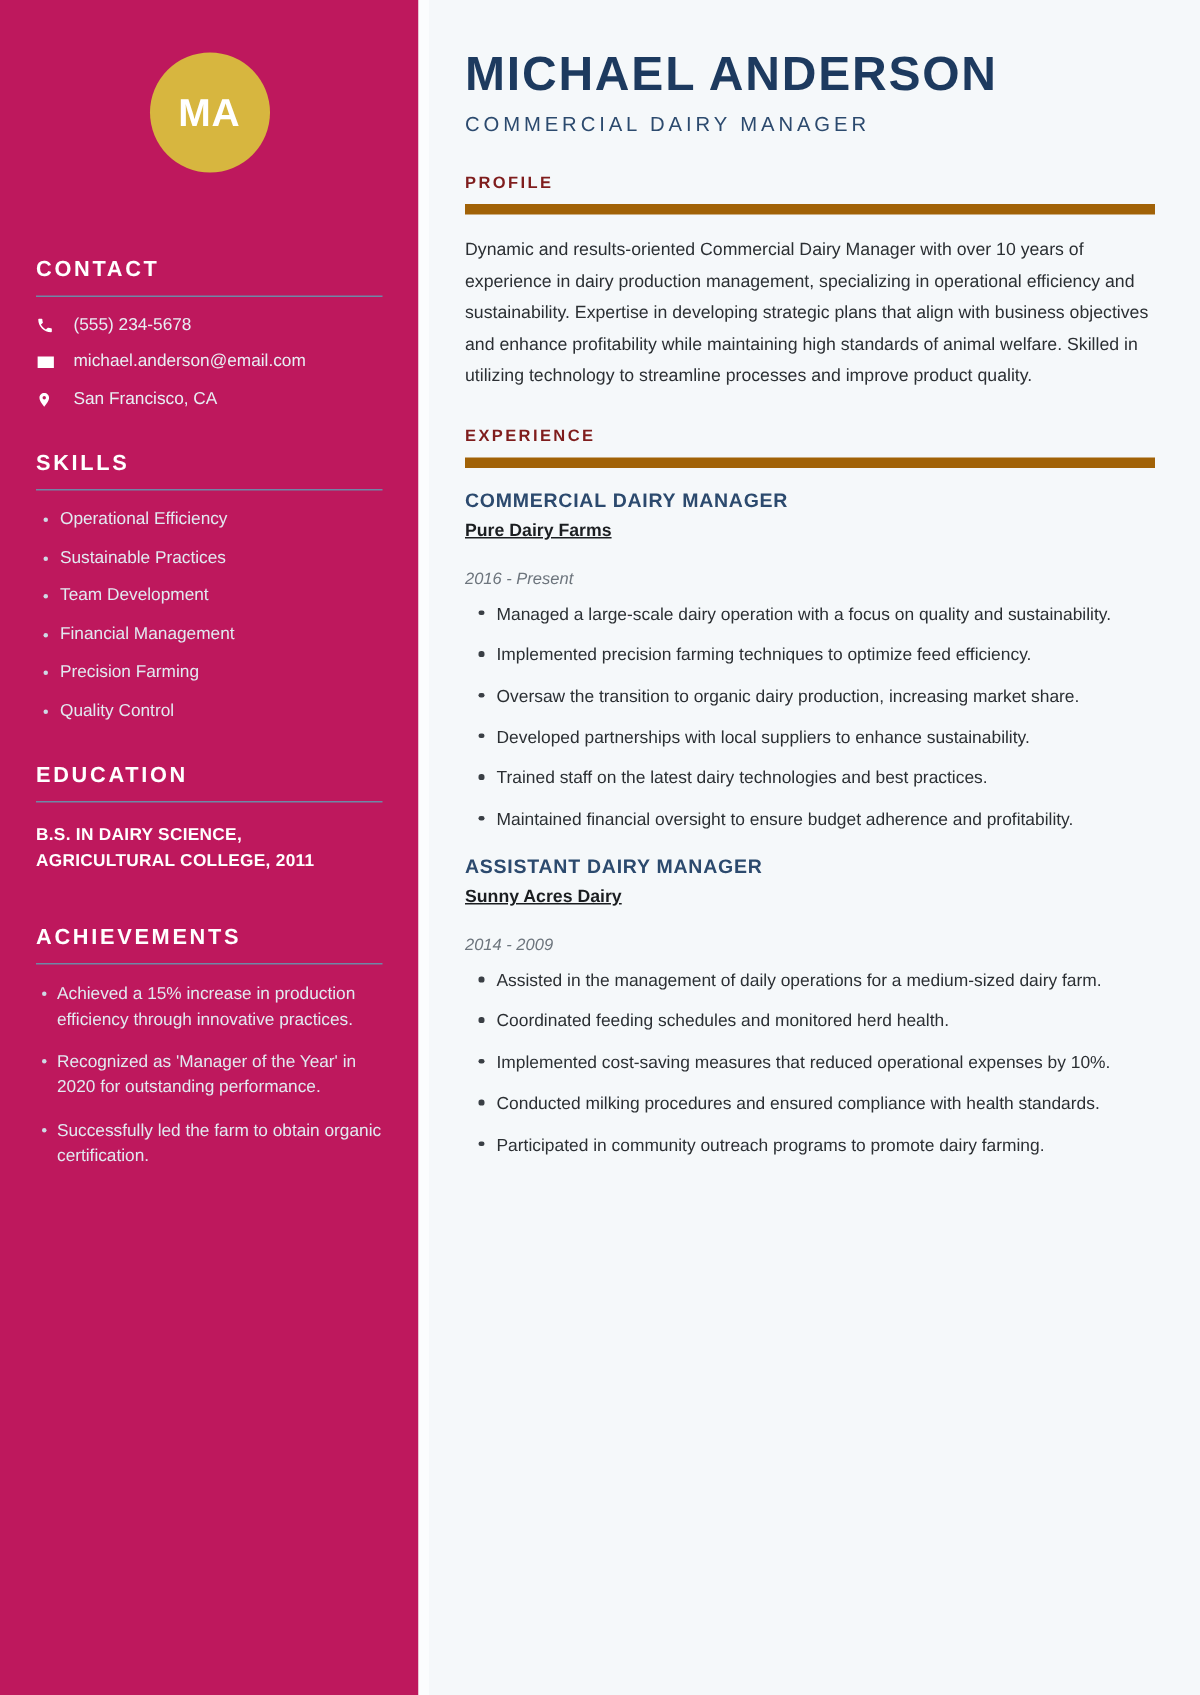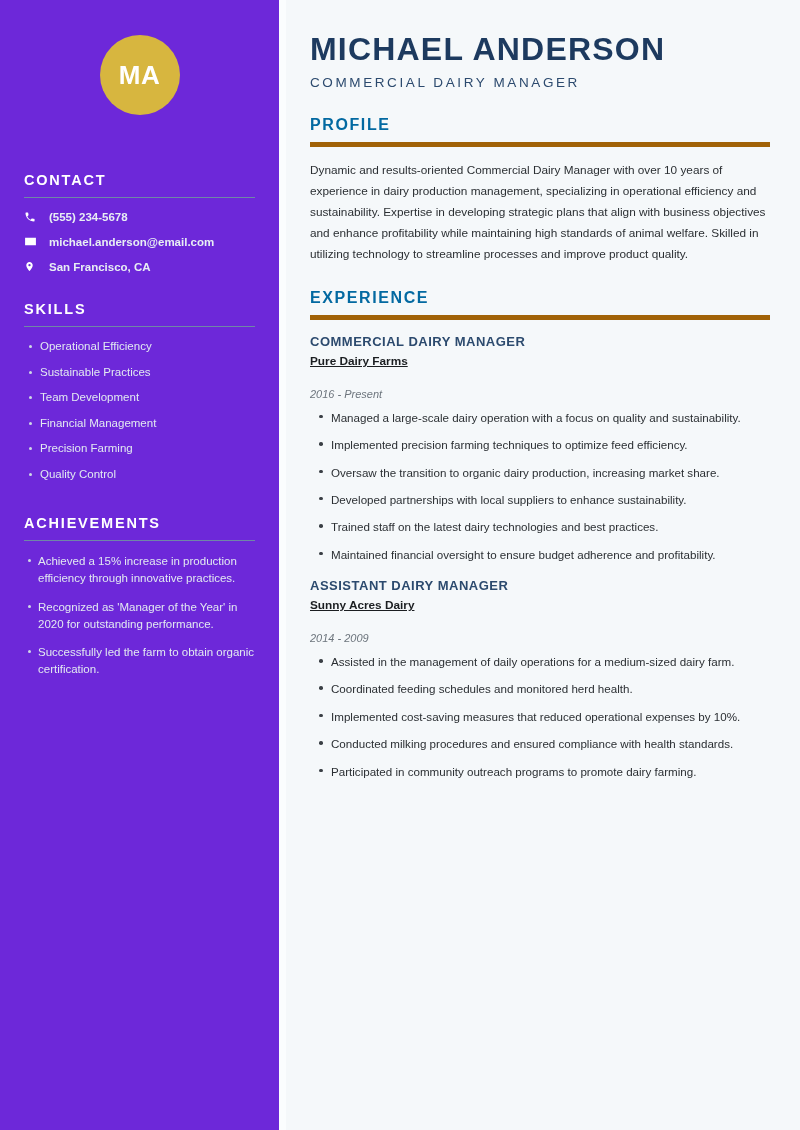--- a/index.html
+++ b/index.html
@@ -19,21 +19,21 @@
     -webkit-font-smoothing: antialiased;
   }
 
   
   .sidebar {
     position: absolute;
     left: 0;
     top: 0;
     width: 279px;
     height: 1130px;
-    background: #6d28d9;
+    background: #be185d;
     color: #ffffff;
     padding: 0 24px;
   }
   .sidebar-gap {
     position: absolute;
     left: 279px;
     top: 0;
     width: 7px;
     height: 1130px;
     background: #fbfdfe;
@@ -66,25 +66,24 @@
     letter-spacing: 1.8px;
     color: #ffffff;
     padding-bottom: 9px;
     border-bottom: 1px solid #6f87a6;
     margin: 0;
   }
 
   .contact-list { margin: 13px 0 0 0; padding: 0; list-style: none; }
   .contact-item {
     display: flex;
-    align-items: flex-end;
+    align-items: flex-start;
     margin-bottom: 12px;
     font-size: 11.5px;
     color: #e8eef4;
-    font-weight: bold;
   }
   .contact-icon {
     width: 18px;
     min-width: 18px;
     margin-right: 7px;
     display: flex;
     align-items: center;
     justify-content: flex-start;
     color: #ffffff;
   }
@@ -167,26 +166,26 @@
   .role {
     margin: 7px 0 0 0;
     font-size: 13.5px;
     letter-spacing: 2.6px;
     color: #2c4a6e;
   }
 
   .main-section { margin-top: 26px; }
   .main-heading {
     margin: 0;
-    font-size: 16px;
+    font-size: 11px;
     font-weight: bold;
     letter-spacing: 1.6px;
-    color: #0369a1;
+    color: #7f1d1d;
     padding-bottom: 8px;
-    border-bottom: 5px solid #a16207;
+    border-bottom: 7px solid #a16207;
   }
 
   .profile-text {
     margin: 13px 0 0 0;
     font-size: 11.8px;
     line-height: 1.78;
     color: #2b2f33;
   }
 
   .job { margin-top: 15px; }
@@ -281,20 +280,24 @@
         <li>Operational Efficiency</li>
         <li>Sustainable Practices</li>
         <li>Team Development</li>
         <li>Financial Management</li>
         <li>Precision Farming</li>
         <li>Quality Control</li>
       </ul>
     </section>
 
 
+    <section class="side-section" style="margin-top:27px;">
+      <h2 class="side-heading">EDUCATION</h2>
+      <p class="edu-entry">B.S. IN DAIRY SCIENCE, AGRICULTURAL COLLEGE, 2011</p>
+    </section>
 
     <section class="side-section" style="margin-top:33px;">
       <h2 class="side-heading">ACHIEVEMENTS</h2>
       <ul class="ach-list">
         <li>Achieved a 15% increase in production efficiency through innovative practices.</li>
         <li>Recognized as 'Manager of the Year' in 2020 for outstanding performance.</li>
         <li>Successfully led the farm to obtain organic certification.</li>
       </ul>
     </section>
 

